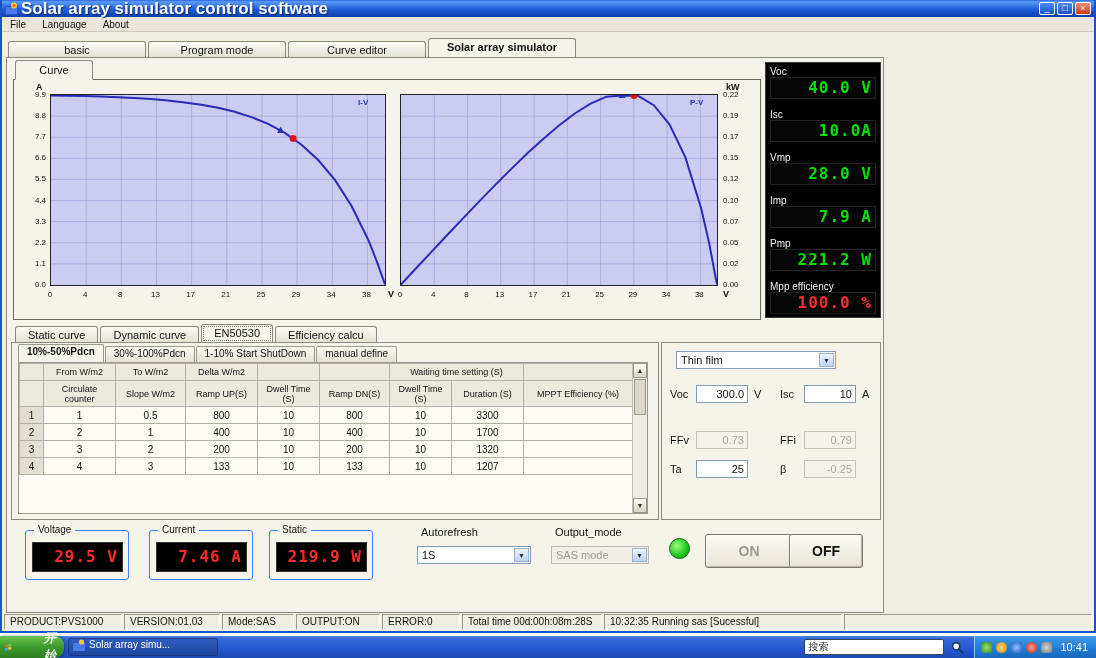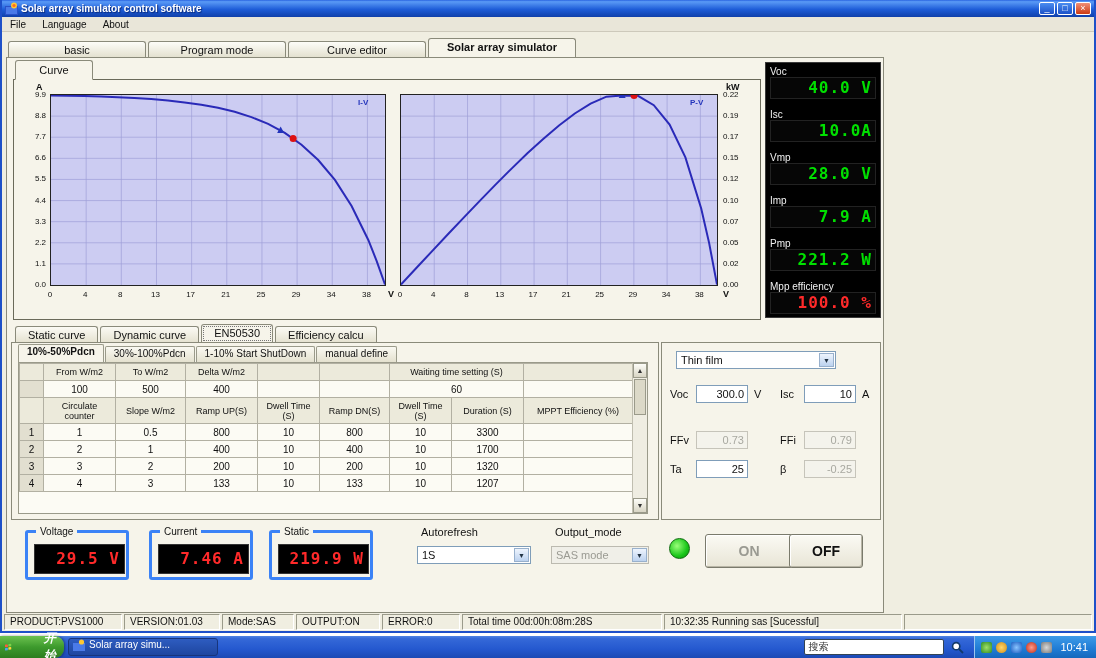--- a/index.html
+++ b/index.html
@@ -3,21 +3,21 @@
 <meta charset="utf-8">
 <style>
   *{margin:0;padding:0;box-sizing:border-box;}
   html,body{width:1096px;height:658px;overflow:hidden;}
   body{position:relative;font-family:"Liberation Sans",sans-serif;background:#ffffff;font-size:11px;color:#111;}
 
   
   .app{position:absolute;left:0;top:0;width:1096px;height:633px;background:#f0eee1;border-left:2px solid #1e50c8;border-right:2px solid #1e50c8;border-bottom:2px solid #1e50c8;}
   .titlebar{height:17px;background:linear-gradient(180deg,#2964e0 0%,#5a9af6 10%,#1e5dd8 55%,#1040aa 100%);display:flex;align-items:center;padding:0 3px;color:#fff;}
   .app-icon{width:13px;height:13px;margin-right:3px;flex:0 0 auto;}
-  .title-text{flex:1;font-size:10px;font-weight:bold;white-space:nowrap;overflow:hidden;text-shadow:1px 1px 1px #0a2a7a;}
+  .title-text{flex:1;font-size:17px;font-weight:bold;white-space:nowrap;overflow:hidden;text-shadow:1px 1px 1px #0a2a7a;}
   .tb-btn{width:16px;height:13px;margin-left:2px;border:1px solid #fff;border-radius:2px;font-size:9px;line-height:11px;text-align:center;color:#fff;cursor:default;}
   .btn-min,.btn-max{background:linear-gradient(#4a8cf0,#1c52c8);}
   .btn-close{background:linear-gradient(#f09078,#cc3a12);}
   .menubar{height:15px;background:#e9e6d9;border-bottom:1px solid #cdc9bb;display:flex;align-items:center;font-size:10px;}
   .menu-item{padding:1px 8px;}
 
   
   .main-tabstrip{position:absolute;left:6px;top:38px;display:flex;align-items:flex-end;height:20px;}
   .tab{height:17px;min-width:138px;text-align:center;border:1px solid #8a8a7a;border-bottom:none;border-radius:3px 3px 0 0;background:linear-gradient(#fdfdf8,#e2dfcd);padding:2px 10px;margin-right:2px;font-size:11px;white-space:nowrap;}
   .tab.active{height:20px;min-width:148px;background:#f6f4ea;font-weight:bold;}
@@ -69,21 +69,21 @@
   .param-panel{position:absolute;left:654px;top:284px;width:220px;height:178px;border:1px solid #8a8a7a;background:#f6f4ea;}
   .dropdown{background:#fff;border:1px solid #7f9db9;height:18px;font-size:11px;display:flex;align-items:center;padding-left:4px;position:relative;}
   .dd-arrow{position:absolute;right:1px;top:1px;bottom:1px;width:15px;background:linear-gradient(#eef4fd,#bcd2ef);border:1px solid #98b0cc;display:flex;align-items:center;justify-content:center;font-size:7px;color:#234;}
   .dropdown.disabled{background:#f0efe8;color:#9a9a92;border-color:#bcbab0;}
   .param-row{position:absolute;left:0;width:100%;height:20px;}
   .p-label{position:absolute;font-size:11px;top:3px;}
   .field-input{position:absolute;width:52px;height:18px;border:1px solid #7f9db9;font-size:11px;font-family:"Liberation Sans",sans-serif;text-align:right;padding-right:3px;background:#fff;color:#111;}
   .field-input.disabled{color:#a8a8a0;border-color:#c6c4ba;background:#f4f3ec;}
 
   
-  .readout-group{position:absolute;width:104px;height:50px;border:3px solid #3b82f6;border-radius:3px;}
+  .readout-group{position:absolute;width:104px;height:50px;border:1px solid #3b82f6;border-radius:3px;}
   .group-title{position:absolute;top:-7px;left:8px;background:#f6f4ea;padding:0 4px;font-size:10px;}
   .readout-led{position:absolute;left:6px;top:11px;width:91px;height:30px;background:#000;border:1px solid #333;color:#ff2a2a;font-family:"DejaVu Sans Mono",monospace;font-weight:bold;font-size:16px;line-height:28px;text-align:right;padding-right:4px;letter-spacing:1px;}
   .ctl-label{position:absolute;font-size:11px;}
   .indicator{position:absolute;width:21px;height:21px;border-radius:50%;background:radial-gradient(circle at 7px 7px,#9aff7a,#19c619 60%,#0e8a0e);border:1px solid #0a6a0a;}
   .btn3d{position:absolute;background:linear-gradient(#fbfaf4,#e8e5d6);border:1px solid #7a7a6c;border-radius:3px;box-shadow:inset 1px 1px 0 #fff,inset -1px -1px 0 #b8b5a6;font-size:14px;font-weight:bold;text-align:center;font-family:"Liberation Sans",sans-serif;}
   .btn3d.dim{color:#9a9a92;}
 
   
   .statusbar{position:absolute;left:0px;top:613px;width:1092px;height:18px;display:flex;gap:2px;padding:1px 2px;background:#f0eee1;font-size:10px;}
   .status-cell{border:1px solid;border-color:#9a9a8a #fff #fff #9a9a8a;padding:0 5px;line-height:14px;white-space:nowrap;overflow:hidden;}
@@ -305,30 +305,20 @@
             <tr class="hrow">
               <td class="rowhead"></td>
               <td>From W/m2</td>
               <td>To W/m2</td>
               <td>Delta W/m2</td>
               <td></td>
               <td></td>
               <td colspan="2">Waiting time setting (S)</td>
               <td></td>
             </tr>
-            <tr>
-              <td class="rowhead"></td>
-              <td>100</td>
-              <td>500</td>
-              <td>400</td>
-              <td></td>
-              <td></td>
-              <td colspan="2">60</td>
-              <td></td>
-            </tr>
             <tr class="hrow tall">
               <td class="rowhead"></td>
               <td>Circulate counter</td>
               <td>Slope W/m2</td>
               <td>Ramp UP(S)</td>
               <td>Dwell Time (S)</td>
               <td>Ramp DN(S)</td>
               <td>Dwell Time (S)</td>
               <td>Duration (S)</td>
               <td>MPPT Efficiency (%)</td>
@@ -450,21 +440,21 @@
     <div class="btn3d" style="left:782px;top:476px;width:74px;height:34px;line-height:32px;">OFF</div>
 
   </div>
 
   <div class="statusbar">
     <div class="status-cell" style="width:118px;">PRODUCT:PVS1000</div>
     <div class="status-cell" style="width:96px;">VERSION:01.03</div>
     <div class="status-cell" style="width:72px;">Mode:SAS</div>
     <div class="status-cell" style="width:84px;">OUTPUT:ON</div>
     <div class="status-cell" style="width:78px;">ERROR:0</div>
-    <div class="status-cell" style="width:200px;">Total time 00d:00h:08m:28S</div>
+    <div class="status-cell" style="width:140px;">Total time 00d:00h:08m:28S</div>
     <div class="status-cell" style="width:238px;">10:32:35 Running sas [Sucessful]</div>
     <div class="status-cell" style="flex:1;"></div>
   </div>
 
 </div>
 
 <div class="taskbar">
   <div class="start-btn">
     <svg width="13" height="13" viewBox="0 0 13 13">
       <rect x="0" y="1" width="5.6" height="5" rx="1" fill="#ff5b3c" transform="skewY(-6)"></rect>

